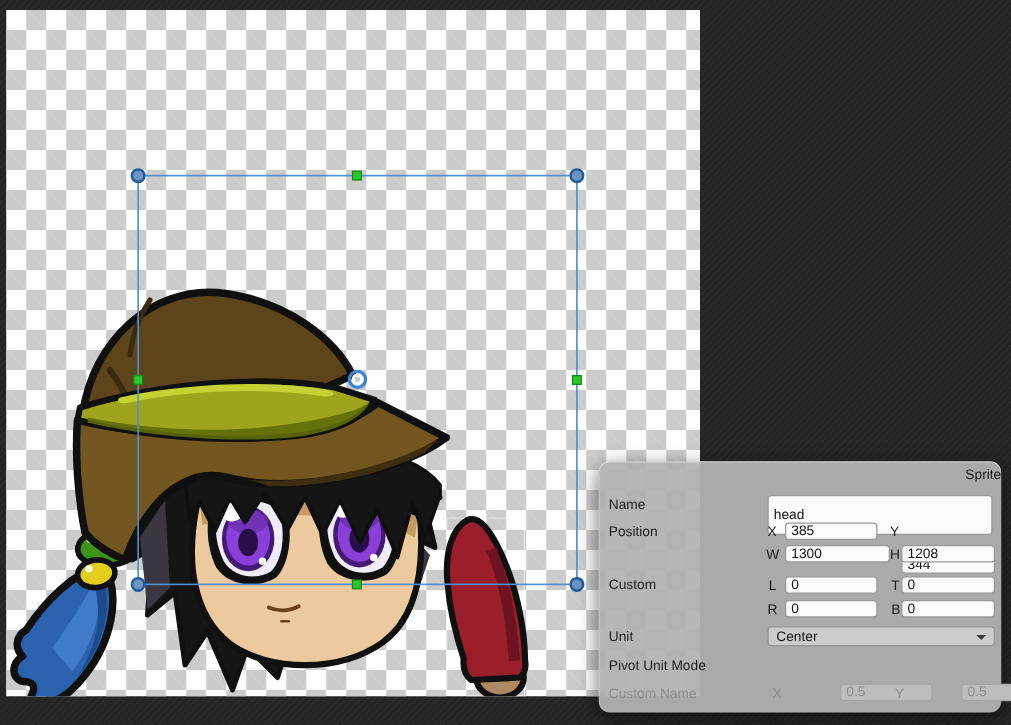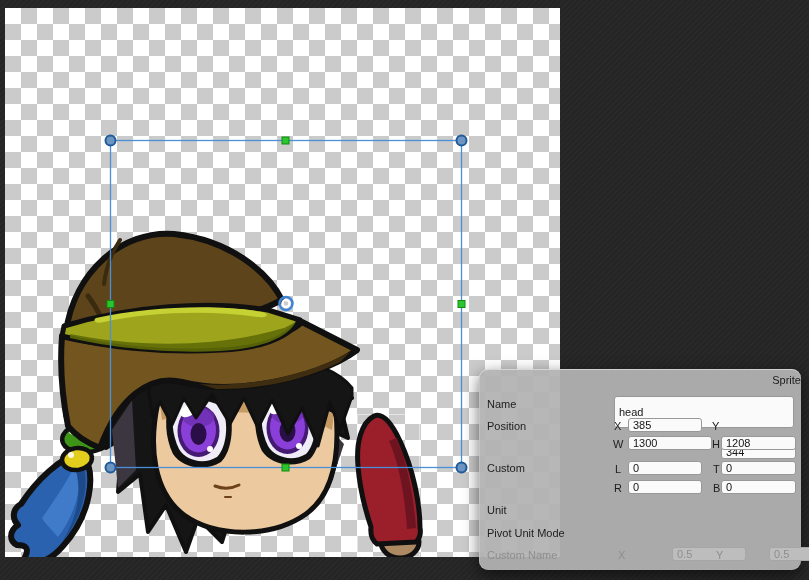--- a/index.html
+++ b/index.html
@@ -178,20 +178,24 @@
   <input type="text" class="fld num" style="left: 149px; top: 92px; width: 74px;" value="0">
   <span class="lbl" style="left:234px;top:95px">T</span>
   <input type="text" class="fld num" style="left: 242px; top: 92px; width: 75px;" value="0">
 
   <span class="lbl" style="left:135px;top:114px">R</span>
   <input type="text" class="fld num" style="left: 149px; top: 111px; width: 74px;" value="0">
   <span class="lbl" style="left:234px;top:114px">B</span>
   <input type="text" class="fld num" style="left: 242px; top: 111px; width: 75px;" value="0">
 
   <span class="lbl" style="left:8px;top:136px">Unit</span>
+  <div class="dd" style="left:135px;top:132px;width:182px">
+    <span class="dd-val">Center</span>
+    <span class="dd-arrow"></span>
+  </div>
 
   <span class="lbl" style="left:8px;top:159px">Pivot Unit Mode</span>
 
   <span class="lbl disabled" style="left:8px;top:181px">Custom Name</span>
   <span class="lbl disabled" style="left:139px;top:181px">X</span>
   <input type="text" class="fld num off" style="left: 149px; top: 178px; width: 74px;" disabled="" value="0.5">
   <span class="lbl disabled" style="left:237px;top:181px">Y</span>
   <input type="text" class="fld num off" style="left: 246px; top: 178px; width: 71px;" disabled="" value="0.5">
 </div>
 

